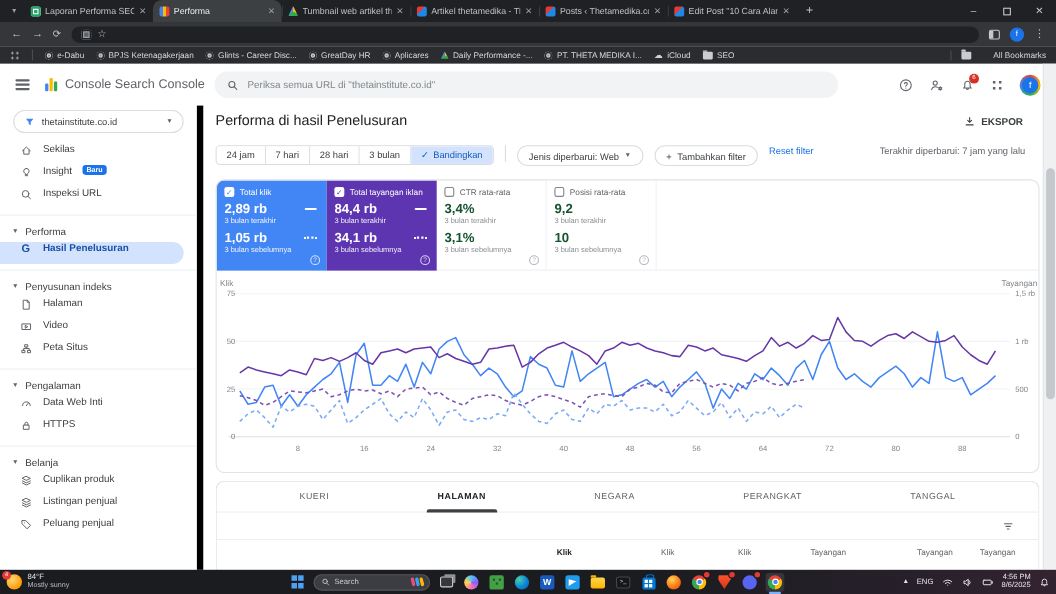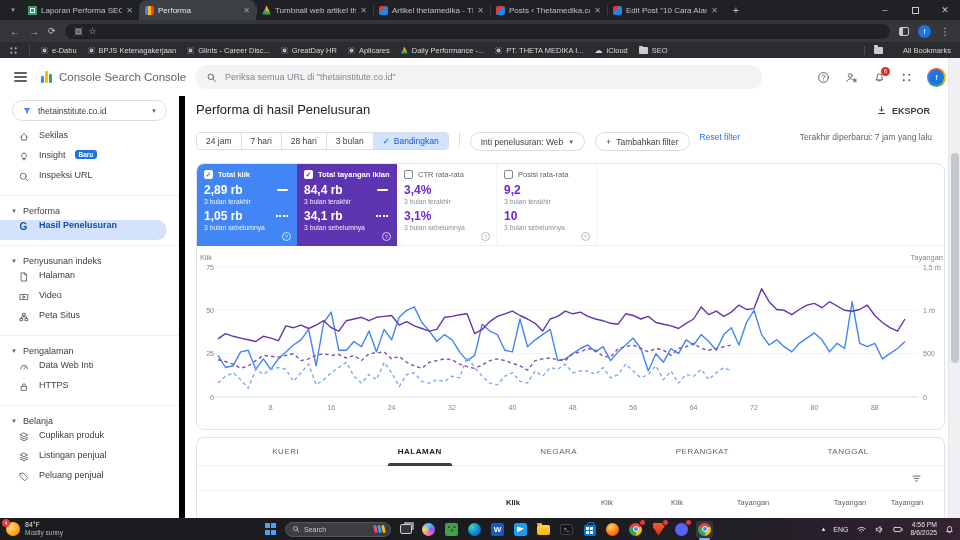--- a/index.html
+++ b/index.html
@@ -98,28 +98,28 @@
   .pill{height:19px;border:1px solid #dadce0;border-radius:10px;display:flex;align-items:center;padding:0 10px;font-size:8.5px;color:#3c4043;gap:5px;white-space:nowrap}
   .pill .car{font-size:6px;color:#5f6368}
   .reset{font-size:8.5px;color:#1a73e8;white-space:nowrap}
   .lastupd{margin-left:auto;font-size:8.5px;color:#5f6368;white-space:nowrap}
 
   .panel1{position:absolute;left:11px;top:67px;width:749px;height:267px;background:#fff;border:1px solid #e0e3e7;border-radius:8px;overflow:hidden}
   .cards{display:flex;height:82px;border-bottom:1px solid #eceff1}
   .card{width:100px;height:82px;padding:6px 7px;position:relative;border-right:1px solid #f0f2f4}
   .card.blue{background:#4285f4;color:#fff;border-right:0}
   .card.purple{background:#5e35b1;color:#fff;border-right:0}
-  .card .top{display:flex;align-items:center;gap:5px;font-size:7.5px;font-weight:700}
+  .card .top{display:flex;align-items:center;gap:5px;font-size:7.5px;font-weight:400}
   .card.white .top{color:#5f6368;font-weight:400}
   .cb{width:9px;height:9px;border-radius:2px;display:flex;align-items:center;justify-content:center;flex:0 0 auto}
   .card.blue .cb{background:#fff;color:#4285f4;font-size:7px}
   .card.purple .cb{background:#fff;color:#5e35b1;font-size:7px}
   .card.white .cb{border:1px solid #80868b}
   .val{font-size:12px;font-weight:700;margin-top:4px;display:flex;align-items:center}
-  .card.white .val{color:#6d28d9}
+  .card.white .val{color:#14532d}
   .mk{margin-left:auto;margin-right:2px}
   .mk.solid{width:11px;height:2px;background:currentColor;border-radius:1px}
   .mk.dots{width:12px;height:0;border-top:2px dotted currentColor}
   .sub{font-size:6.8px;margin-top:1px;opacity:.92}
   .card.white .sub{color:#80868b}
   .qm{position:absolute;right:6px;bottom:5px;width:9px;height:9px;border:1px solid currentColor;border-radius:50%;font-size:6px;display:flex;align-items:center;justify-content:center;opacity:.75}
   .card.white .qm{color:#9aa0a6}
   .panel1 svg{position:absolute;left:0;top:88px}
 
   .panel2{position:absolute;left:11px;top:341px;width:749px;height:81px;background:#fff;border:1px solid #e0e3e7;border-bottom:0;border-radius:8px 8px 0 0;overflow:hidden}
@@ -485,21 +485,21 @@
         <div class="s">
           <span>3 bulan</span>
         </div>
         <div class="s on">
           <span>✓</span>
           <span>Bandingkan</span>
         </div>
       </div>
     <span class="vr"></span>
     <div class="pill">
-      <span>Inti penelusuran: Web</span>
+      <span>Jenis diperbarui: Web</span>
       <span class="car">▼</span>
     </div>
     <div class="pill">
       <span>+</span>
       <span>Tambahkan filter</span>
     </div>
     <span class="reset">Reset filter</span>
     <span class="lastupd">Terakhir diperbarui: 7 jam yang lalu</span>
   </div>
 

